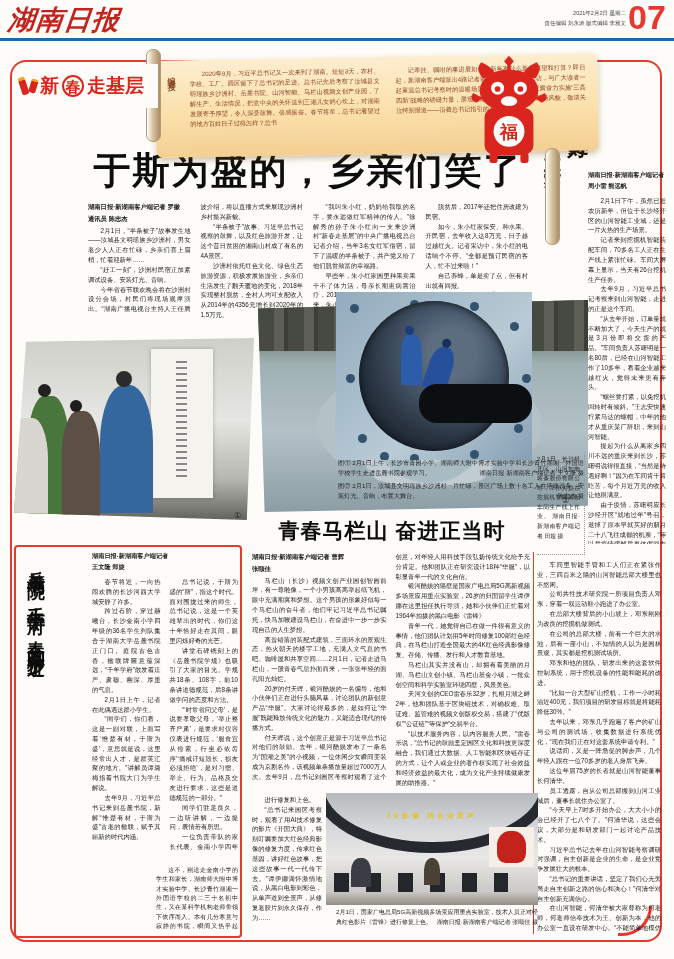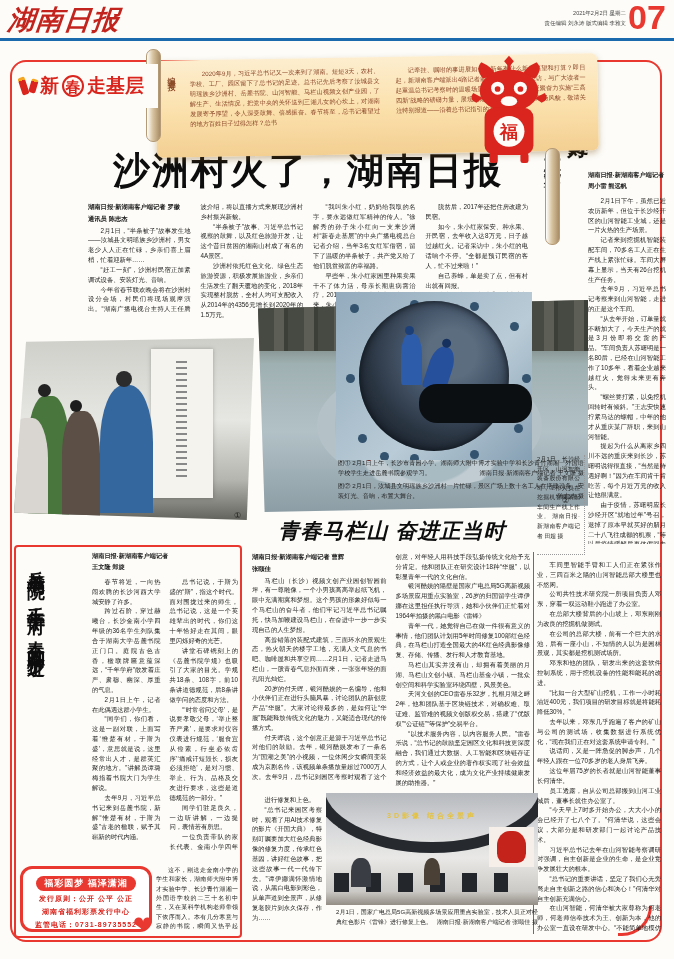--- a/index.html
+++ b/index.html
@@ -122,21 +122,21 @@
   .yl-text{left:92px;top:577px;width:146px;height:284px;}
   .yl-text2{left:156px;top:866px;width:82px;height:66px;font-size:6px;}
 
   
   .adbox{left:20px;top:866px;width:132px;height:66px;border:3px solid #e8382f;border-radius:12px;background:#fff;z-index:3;text-align:center;padding-top:3px;}
   .ad-title{display:inline-block;background:#e8382f;color:#fff;font-size:9px;font-weight:900;border-radius:8px;padding:1px 8px;letter-spacing:1px;}
   .ad-line{font-size:7px;font-weight:bold;color:#d9251d;margin-top:3px;letter-spacing:1px;}
   .heart-icon{position:absolute;right:-4px;bottom:-8px;font-size:24px;color:#e8382f;line-height:1;}
 
   
-  .ml-headline{left:256px;top:517px;width:272px;text-align:center;font-size:21px;font-weight:900;color:#0d0d0d;letter-spacing:1px;font-style:italic;}
+  .ml-headline{left:256px;top:517px;width:272px;text-align:center;font-size:21px;font-weight:900;color:#0d0d0d;letter-spacing:1px;}
   .ml-text{left:252px;top:552px;width:278px;height:238px;}
   .ml-cont{left:252px;top:795px;width:70px;height:158px;}
   .ml-cap{left:336px;top:908px;width:202px;height:28px;font-size:6px;line-height:1.6;color:#222;text-align:justify;overflow:hidden;}
 
   .num-label{font-size:8px;color:#222;}
 </style>
 </head>
 <body>
 
 <div class="page">
@@ -188,21 +188,21 @@
       <circle cx="36" cy="42" r="8" fill="#fdfcf8"></circle>
       <circle cx="64" cy="42" r="8" fill="#fdfcf8"></circle>
       <circle cx="36" cy="43" r="3.5" fill="#d9251d"></circle>
       <circle cx="64" cy="43" r="3.5" fill="#d9251d"></circle>
       <ellipse cx="50" cy="58" rx="10" ry="6" fill="#fdfcf8"></ellipse>
       <circle cx="50" cy="95" r="19" fill="#fdfcf8"></circle>
       <text x="50" y="103" text-anchor="middle" font-size="22" font-weight="bold" fill="#d9251d">福</text>
     </svg>
   </div>
 
-  <div class="abs headline1">沙洲村火了，湖南日报</div>
+  <div class="abs headline1">于斯为盛的，乡亲们笑了</div>
   <div class="abs art1-text bodytext cols4">
     <p class="byline">湖南日报·新湖南客户端记者 罗徽</p>
     <p class="byline">通讯员 陈志杰</p>
     <span><p>2月1日，“半条被子”故事发生地——汝城县文明瑶族乡沙洲村，男女老少人人正在忙碌，乡亲们喜上眉梢，忙着迎新年……</p><p>“赶工一刻”，沙洲村民宿正加紧调试设备、安装灯光、音响。</p><p>今年省春节联欢晚会将在沙洲村设分会场，村民们将现场观摩演出。“湖南广播电视台主持人王任腾波介绍，将以直播方式来展现沙洲村乡村振兴新貌。</p><p>“半条被子”故事、习近平总书记视察的鼓舞，以及红色旅游开发，让这个昔日贫困的湘南山村成了有名的4A景区。</p><p>沙洲村依托红色文化、绿色生态旅游资源，积极发展旅游业，乡亲们生活发生了翻天覆地的变化，2018年实现整村脱贫，全村人均可支配收入从2014年的4356元增长到2020年的1.5万元。</p><p>“我叫朱小红，奶奶给我取的名字，要永远做红军精神的传人。”徐解秀的孙子朱小红向一支来沙洲村“新春走基层”的中央广播电视总台记者介绍，当年3名女红军借宿，留下了温暖的半条被子，共产党又给了他们脱贫致富的幸福路。</p><p>早些年，朱小红家园里种果卖果干不了体力活，母亲长期患病需治疗，2014年还被确定为贫困户。后来，朱小红和妻子参加村里组织的蔬菜种植、厨师技能培训后，和乡亲们一起吃上了旅游饭。</p><p>脱贫后，2017年还把住房改建为民宿。</p><p>如今，朱小红家保安、种水果、开民宿，去年收入达8万元，日子越过越红火。记者采访中，朱小红的电话响个不停。“全都是预订民宿的客人，忙不过来啦！”</p><p>自己养蜂，单是卖了点，但有村出就有回报。</p><p>乡亲们忙得不亦乐乎，村党支部书记、村委会主任朱向群也没闲着，大年初一一早，他要带领乡亲们给游客拜年……</p></span>
   </div>
 
   <div class="abs photo photo1">
     <div class="p1-stele">
         <i></i>
       </div>
@@ -288,27 +288,20 @@
       <p>总书记说，于斯为盛的“斯”，指这个时代。面对围拢过来的师生，总书记说，这是一个英雄辈出的时代，你们这十年恰好走在其间，眼里闪烁好奇的光芒。</p>
       <p>讲堂石碑镌刻上的《岳麓书院学规》也吸引了大家的目光。学规共18条、108字，前10条讲道德规范，后8条讲做学问的态度和方法。</p>
       <p>“‘时常省问父母’，是说要孝敬父母，‘举止整齐严肃’，是要求对仪容仪表进行规范，‘服食宜从俭素，行坐必依齿序’‘痛戒讦短毁长，损友必须拒绝’，是对习惯、举止、行为、品格及交友进行要求，这些是道德规范的一部分。”</p>
       <p>同学们驻足良久，一边听讲解，一边提问，表情若有所思。</p>
       <p>一位负责带队的家长代表、金南小学四年级家委会负责人胡蓉，脸上频频露出笑意。</p>
     </div>
   <div class="abs yl-text2 bodytext">
       <p>这不，刚送走金南小学的学生和家长，湖南师大附中博才实验中学、长沙青竹湖湘一外国语学校的二三十名初中生，又在某科学机构老师带领下依序而入。本有几分寒意与寂静的书院，瞬间又热乎起来。池中锦鲤游戏，春天的脚步近了！</p>
     </div>
 
-  <div class="abs adbox">
-    <div class="ad-title">福彩圆梦 福泽潇湘</div>
-    <div class="ad-line">发行原则：公开 公平 公正</div>
-    <div class="ad-line">湖南省福利彩票发行中心</div>
-    <div class="ad-line">监管电话：0731-89735552</div>
-    <div class="heart-icon">❤</div>
-  </div>
 
   <div class="abs ml-headline">青春马栏山 奋进正当时</div>
   <div class="abs ml-text bodytext cols2">
     <p class="byline">湖南日报·新湖南客户端记者 曹辉</p>
     <p class="byline">张颐佳</p>
     <span><p>马栏山（长沙）视频文创产业园创智园前坪，有一尊雕像，一个小男孩高高举起纸飞机，眼中充满期冀和梦想。这个男孩的形象好似每一个马栏山的奋斗者，他们牢记习近平总书记嘱托，快马加鞭建设马栏山，在奋进中一步一步实现自己的人生梦想。</p><p>高耸错落的装配式建筑，三面环水的景观生态，热火朝天的楼宇工地，充满人文气息的书吧、咖啡屋和共享空间……2月1日，记者走进马栏山，一股青春气息扑面而来，一张张年轻的面孔阳光灿烂。</p><p>20岁的付天晖，银河酷娱的一名编导，他和小伙伴们正在进行头脑风暴，讨论团队的新创意产品“华服”。大家讨论得最多的，是如何让“华服”既能释放传统文化的魅力，又能适合现代的传播方式。</p><p>付天晖说，这个创意正是源于习近平总书记对他们的鼓励。去年，银河酷娱发布了一条名为“国潮之美”的小视频，一位休闲少女瞬间变装成为京剧名伶，该视频单条播放量超过7000万人次。去年9月，总书记到园区考察时观看了这个创意，对年轻人用科技手段弘扬传统文化给予充分肯定。他和团队正在研究设计18种“华服”，以彰显青年一代的文化自信。</p><p>银河酷娱的隔壁是国家广电总局5G高新视频多场景应用重点实验室，26岁的归国留学生谭伊娜在这里担任执行导演，她和小伙伴们正忙着对1964年拍摄的黑白电影《雷锋》</p><p>青年一代，她觉得自己在做一件很有意义的事情，他们团队计划用5年时间修复100部红色经典，在马栏山打造全国最大的4K红色经典影像修复、存储、传播、发行和人才教育基地。</p><p>马栏山其实并没有山，却拥有着美丽的月湖、马栏山文创小镇、马栏山基金小镇，一批众创空间和科学实验室环绕四壁，风景美色。</p><p>天河文创的CEO雷春乐32岁，扎根月湖之畔2年，他和团队基于区块链技术，对确权难、取证难、监管难的视频文创版权交易，搭建了“优版权”“公证链”“等保护”交易平台。</p><p>“以技术服务内容，以内容服务人民。”雷春乐说，“总书记的鼓励坚定园区文化和科技更深度融合，我们通过大数据、人工智能和区块链存证的方式，让个人或企业的著作权实现了社会效益和经济效益的最大化，成为文化产业持续健康发展的助推器。”</p></span>
   </div>
   <div class="abs ml-cont bodytext">
       <p>进行修复和上色。</p>
       <p>“总书记来园区考察时，观看了用AI技术修复的影片《开国大典》，特别叮嘱要加大红色经典影像的修复力度，传承红色基因，讲好红色故事，把这些故事一代一代传下去。”谭伊娜满怀激情地说，从黑白电影到彩色，从单声道到全景声，从修复老胶片到永久保存，作为……</p>

